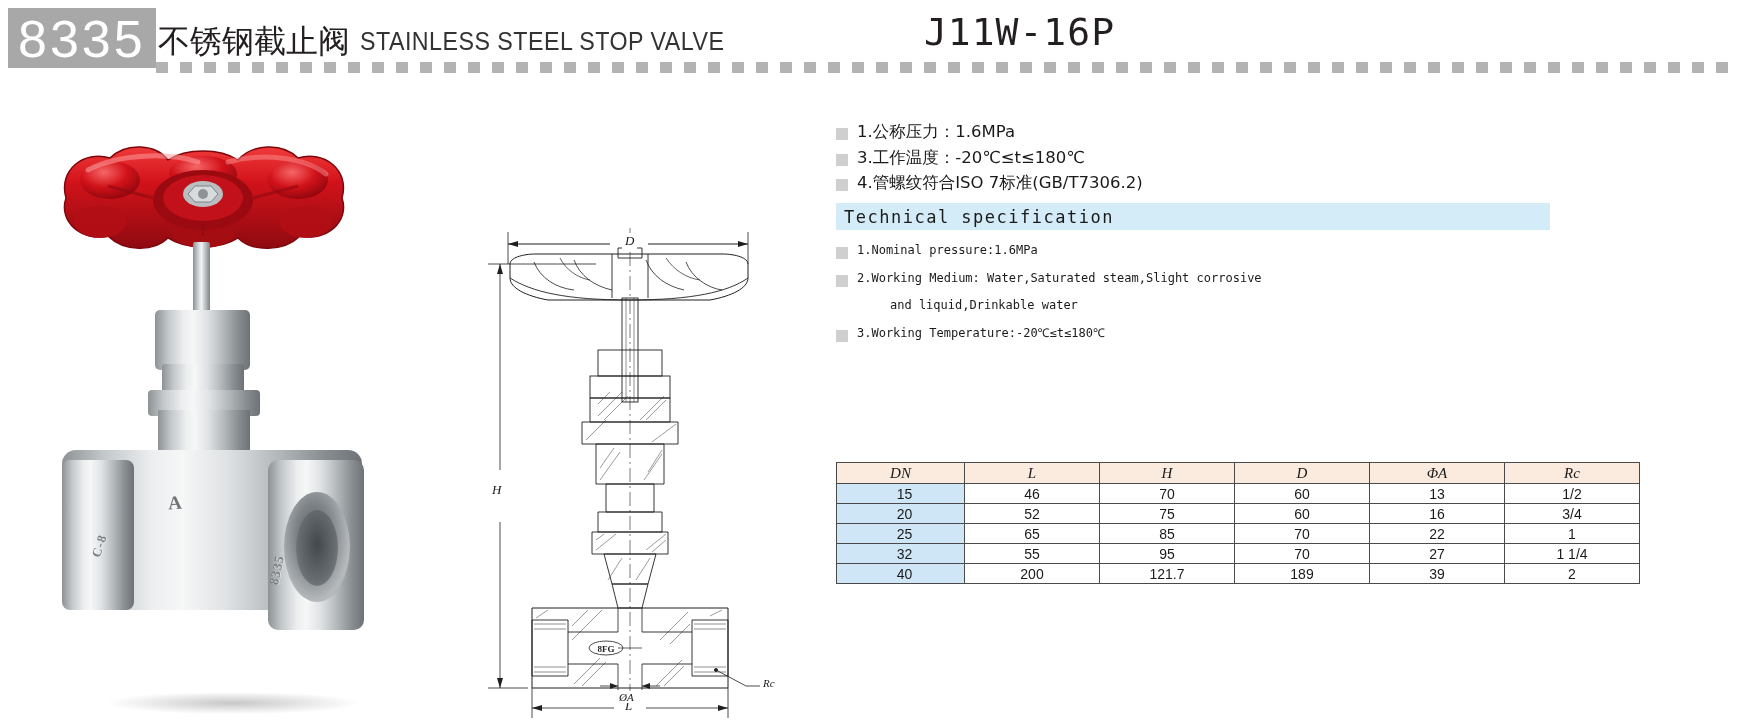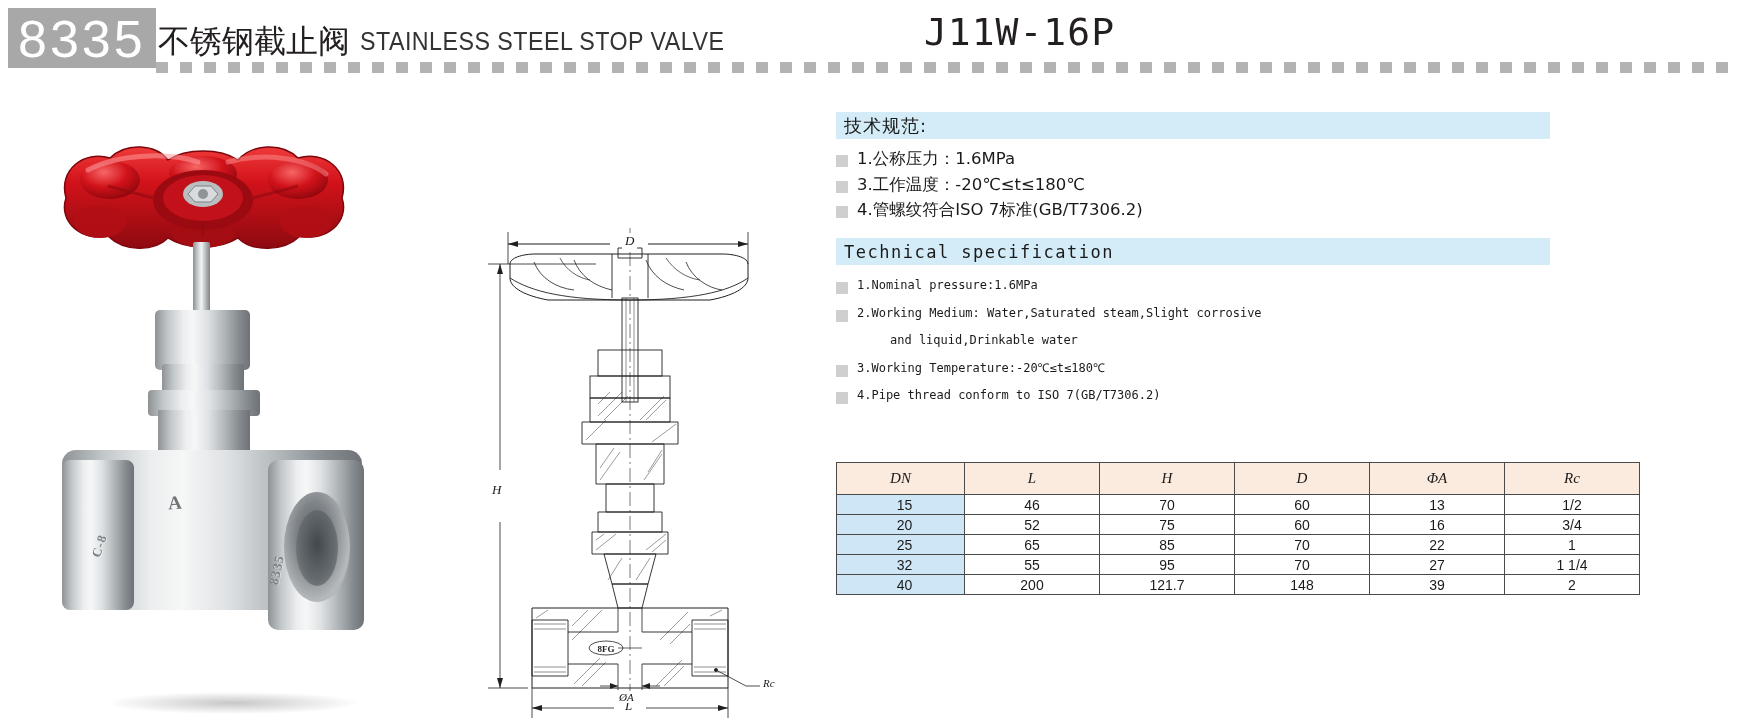--- a/index.html
+++ b/index.html
@@ -201,21 +201,21 @@
     font-size: 14px;
     color: #1a1a1a;
     padding: 0 4px;
   }
   #dim-table th {
     background: #fbeade;
     font-style: italic;
     font-family: "Liberation Serif", serif;
     font-weight: normal;
     font-size: 15px;
-    height: 32px;
+    height: 21px;
   }
   #dim-table td.dn-cell { background: #cfe6f7; padding-left: 12px; }
   #dim-table th.c-dn, #dim-table td.c-dn { width: 128px; }
   #dim-table th.c-n,  #dim-table td.c-n  { width: 135px; }
 </style>
 </head>
 <body>
 
 <div id="header">
   <div id="code-block">
@@ -433,61 +433,54 @@
   
   <div class="dim-label" style="left:152px; top:141px;">D</div>
   <div class="dim-label-up" style="left:22px; top:388px;">H</div>
   <div class="dim-label" style="left:152px; top:606px;">L</div>
   <div class="dim-label" style="left:146px; top:599px; font-size:11px;">ØA</div>
   <div class="dim-label" style="left:290px; top:585px; font-size:11px;">Rc</div>
 </div>
 
 <div id="spec-area">
 
-  <div class="band">
-    <span class="band-cn">技术规范:</span>
-  </div>
   <div class="spec-list">
     <div class="spec-row">
       <span class="bullet"></span>
       <span class="spec-cn">1.公称压力：1.6MPa</span>
     </div>
     <div class="spec-row">
       <span class="bullet"></span>
       <span class="spec-cn">3.工作温度：-20℃≤t≤180℃</span>
     </div>
     <div class="spec-row">
       <span class="bullet"></span>
       <span class="spec-cn">4.管螺纹符合ISO 7标准(GB/T7306.2)</span>
     </div>
   </div>
 
-  <div class="band" style="margin-top:17px;">
+  <div class="band" style="margin-top:9px;">
     <span class="band-en">Technical specification</span>
   </div>
   <div class="spec-list">
     <div class="spec-row">
       <span class="bullet"></span>
       <span class="spec-en">1.Nominal pressure:1.6MPa</span>
     </div>
     <div class="spec-row">
       <span class="bullet"></span>
       <span class="spec-en">2.Working Medium: Water,Saturated steam,Slight corrosive</span>
     </div>
     <div class="spec-row">
       <span class="bullet bullet-hidden"></span>
       <span class="spec-en indent">and liquid,Drinkable water</span>
     </div>
     <div class="spec-row">
       <span class="bullet"></span>
       <span class="spec-en">3.Working Temperature:-20℃≤t≤180℃</span>
-    </div>
-    <div class="spec-row">
-      <span class="bullet"></span>
-      <span class="spec-en">4.Pipe thread conform to ISO 7(GB/T7306.2)</span>
     </div>
   </div>
 </div>
 
 <div id="dim-table-wrap">
   <table id="dim-table">
     <thead>
       <tr>
         <th class="c-dn">DN</th>
         <th class="c-n">L</th>
@@ -527,19 +520,19 @@
         <td class="c-n">55</td>
         <td class="c-n">95</td>
         <td class="c-n">70</td>
         <td class="c-n">27</td>
         <td class="c-n">1 1/4</td>
       </tr>
       <tr>
         <td class="dn-cell c-dn">40</td>
         <td class="c-n">200</td>
         <td class="c-n">121.7</td>
-        <td class="c-n">148</td>
+        <td class="c-n">189</td>
         <td class="c-n">39</td>
         <td class="c-n">2</td>
       </tr>
     </tbody>
   </table>
 </div>
 
 </body></html>

